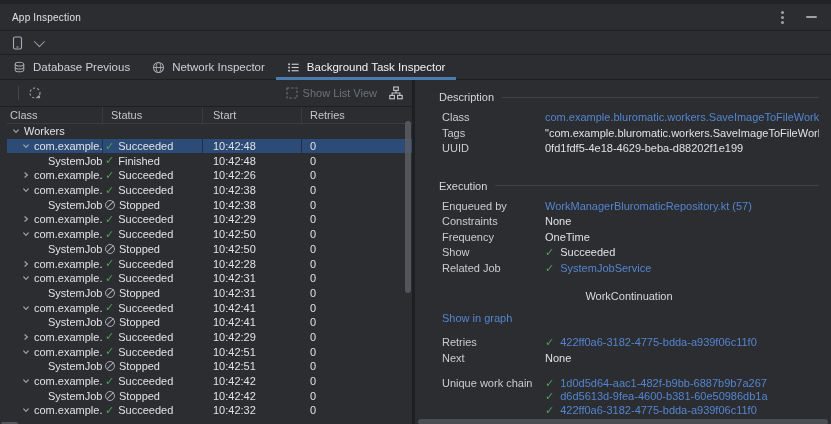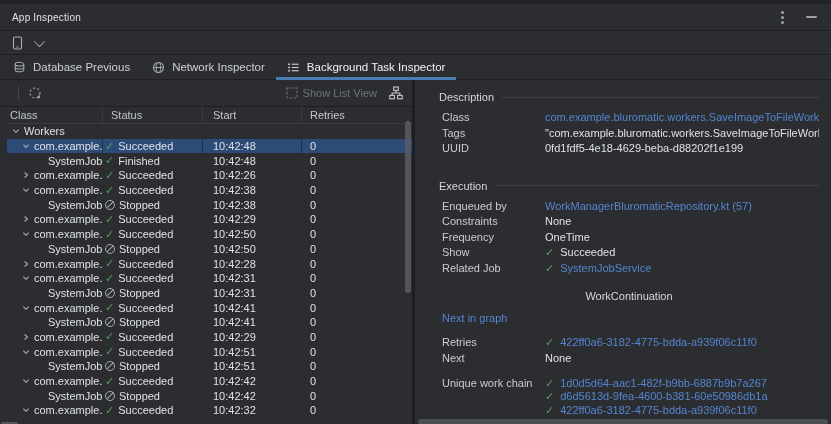--- a/index.html
+++ b/index.html
@@ -509,21 +509,21 @@
                 <a class="link">SystemJobService</a>
               </span>
           </div>
         </div>
 
         <div class="section-title st-wc">
           <span>WorkContinuation</span>
             <span class="line"></span>
         </div>
         <div class="show-graph">
-          <a class="link">Next in graph</a>
+          <a class="link">Show in graph</a>
         </div>
         <div class="drows pn">
           <div class="drow">
             <span class="dlabel">Retries</span>
             <span class="dvalue">
                 <span class="check">✓</span>
                 <a class="link">422ff0a6-3182-4775-bdda-a939f06c11f0</a>
               </span>
           </div>
           <div class="drow">

